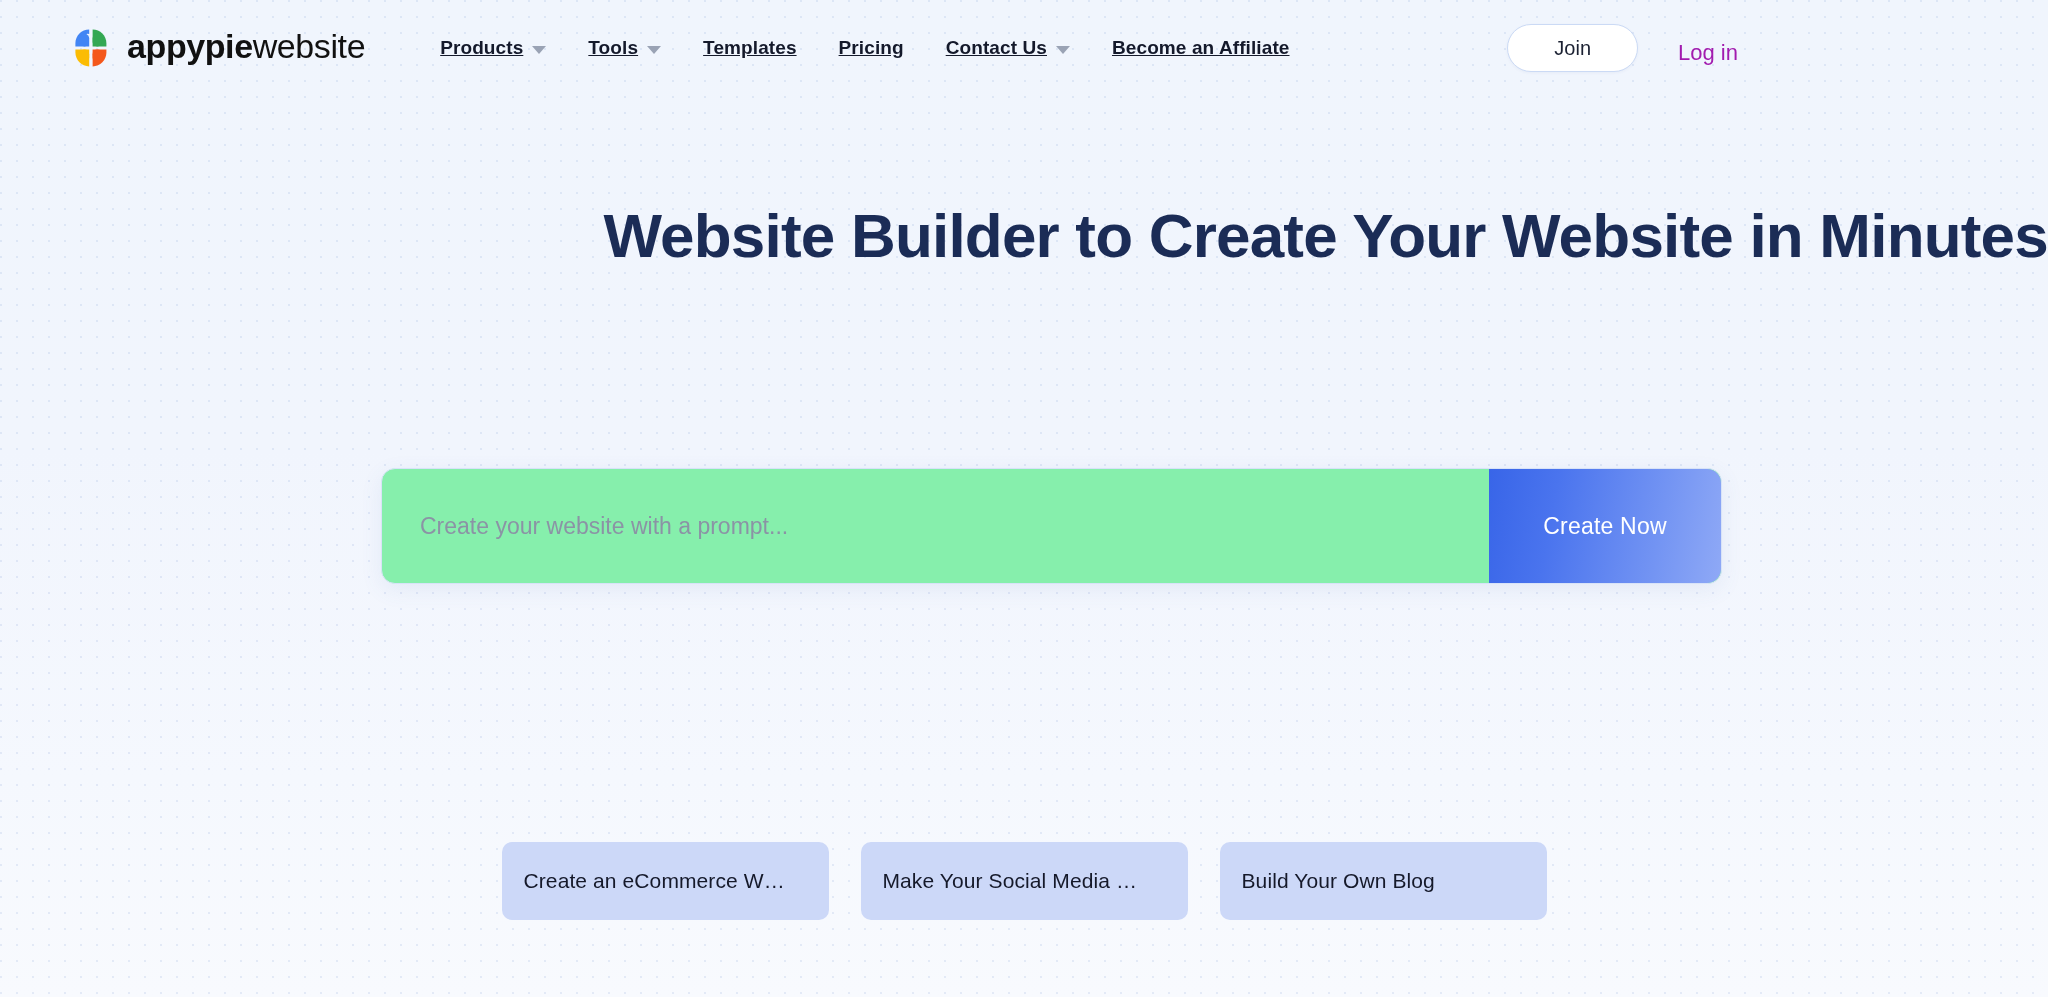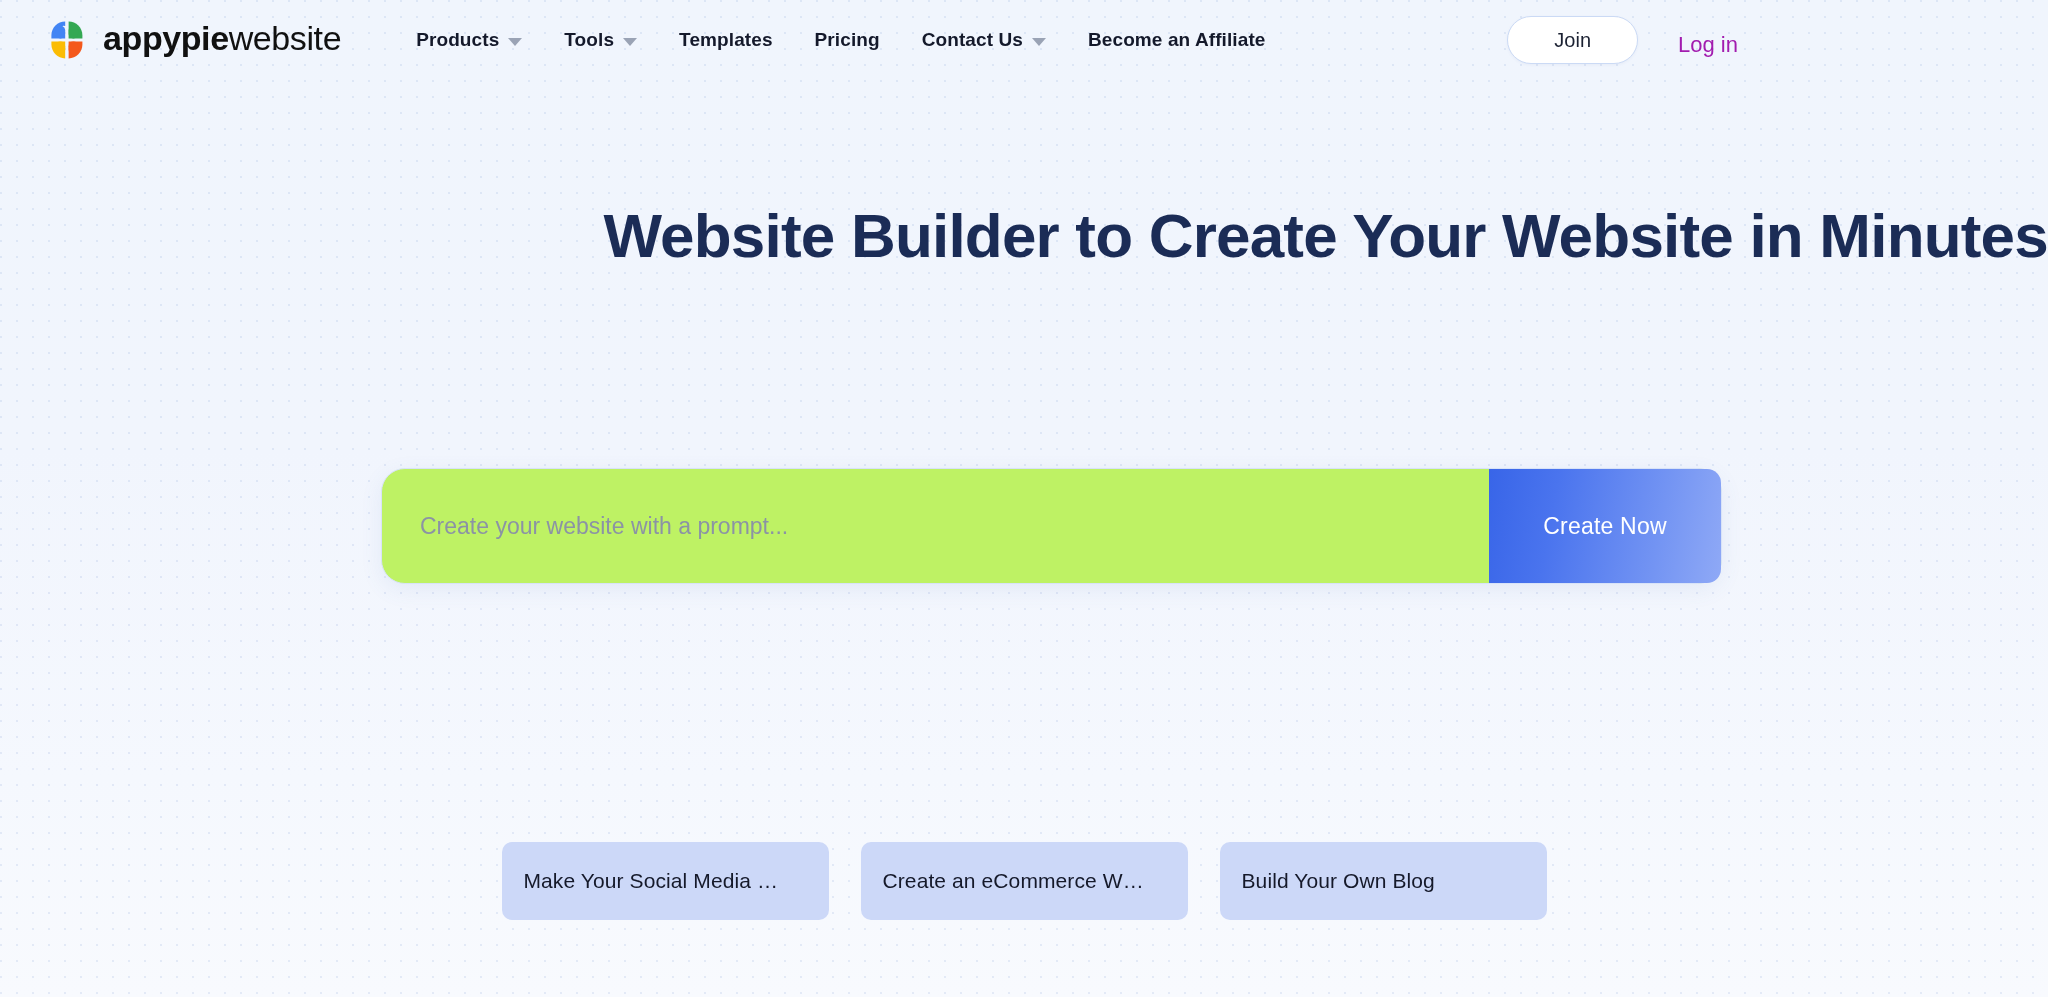--- a/index.html
+++ b/index.html
@@ -22,26 +22,26 @@
 
   .page {
     position: relative;
     width: 2048px;
     height: 997px;
   }
 
   
   .header {
     position: absolute;
-    top: 0; left: 0;
+    top: 8px; left: 0;
     width: 1820px;
     height: 79px;
     display: flex;
     align-items: center;
-    padding: 0 40px 0 44px;
+    padding: 0 40px 0 68px;
   }
 
   .brand {
     display: flex;
     align-items: center;
     gap: 13px;
     margin-right: 48px;
     cursor: pointer;
   }
 
@@ -75,20 +75,21 @@
     display: flex;
     align-items: center;
     gap: 9px;
     font-size: 19px;
     font-weight: 700;
     color: #14192b;
     padding: 10px 21px;
     white-space: nowrap;
     cursor: pointer;
     letter-spacing: 0.1px;
+    text-decoration: underline;
   }
 
   .caret {
     width: 0; height: 0;
     border-left: 7px solid transparent;
     border-right: 7px solid transparent;
     border-top: 8px solid #9aa3b5;
     display: inline-block;
     position: relative;
     top: 2px;
@@ -152,22 +153,22 @@
   }
 
   
   .prompt-wrap {
     position: absolute;
     top: 468px;
     left: 381px;
     width: 1341px;
     height: 116px;
     display: flex;
-    border-radius: 24px;
-    background: #bef264;
+    border-radius: 14px;
+    background: #86efac;
     border: 1px solid #d8e3f8;
     box-shadow: 0 6px 22px rgba(80,110,180,0.09);
   }
 
   .prompt-input {
     flex: 1 1 auto;
     border: none;
     outline: none;
     background: transparent;
     font-family: "Liberation Sans", sans-serif;
@@ -301,18 +302,18 @@
     <h1 class="hero-title">Website Builder to Create Your Website in Minutes</h1>
   </section>
 
   <div class="prompt-wrap">
     <input class="prompt-input" type="text" placeholder="Create your website with a prompt..." style="">
     <button class="create-btn">Create Now</button>
   </div>
 
 
   <div class="chips">
+    <button class="chip chip-1">Create an eCommerce W…</button>
     <button class="chip chip-2">Make Your Social Media …</button>
-    <button class="chip chip-1">Create an eCommerce W…</button>
     <button class="chip chip-3">Build Your Own Blog</button>
   </div>
 
 </div>
 
 </body></html>

